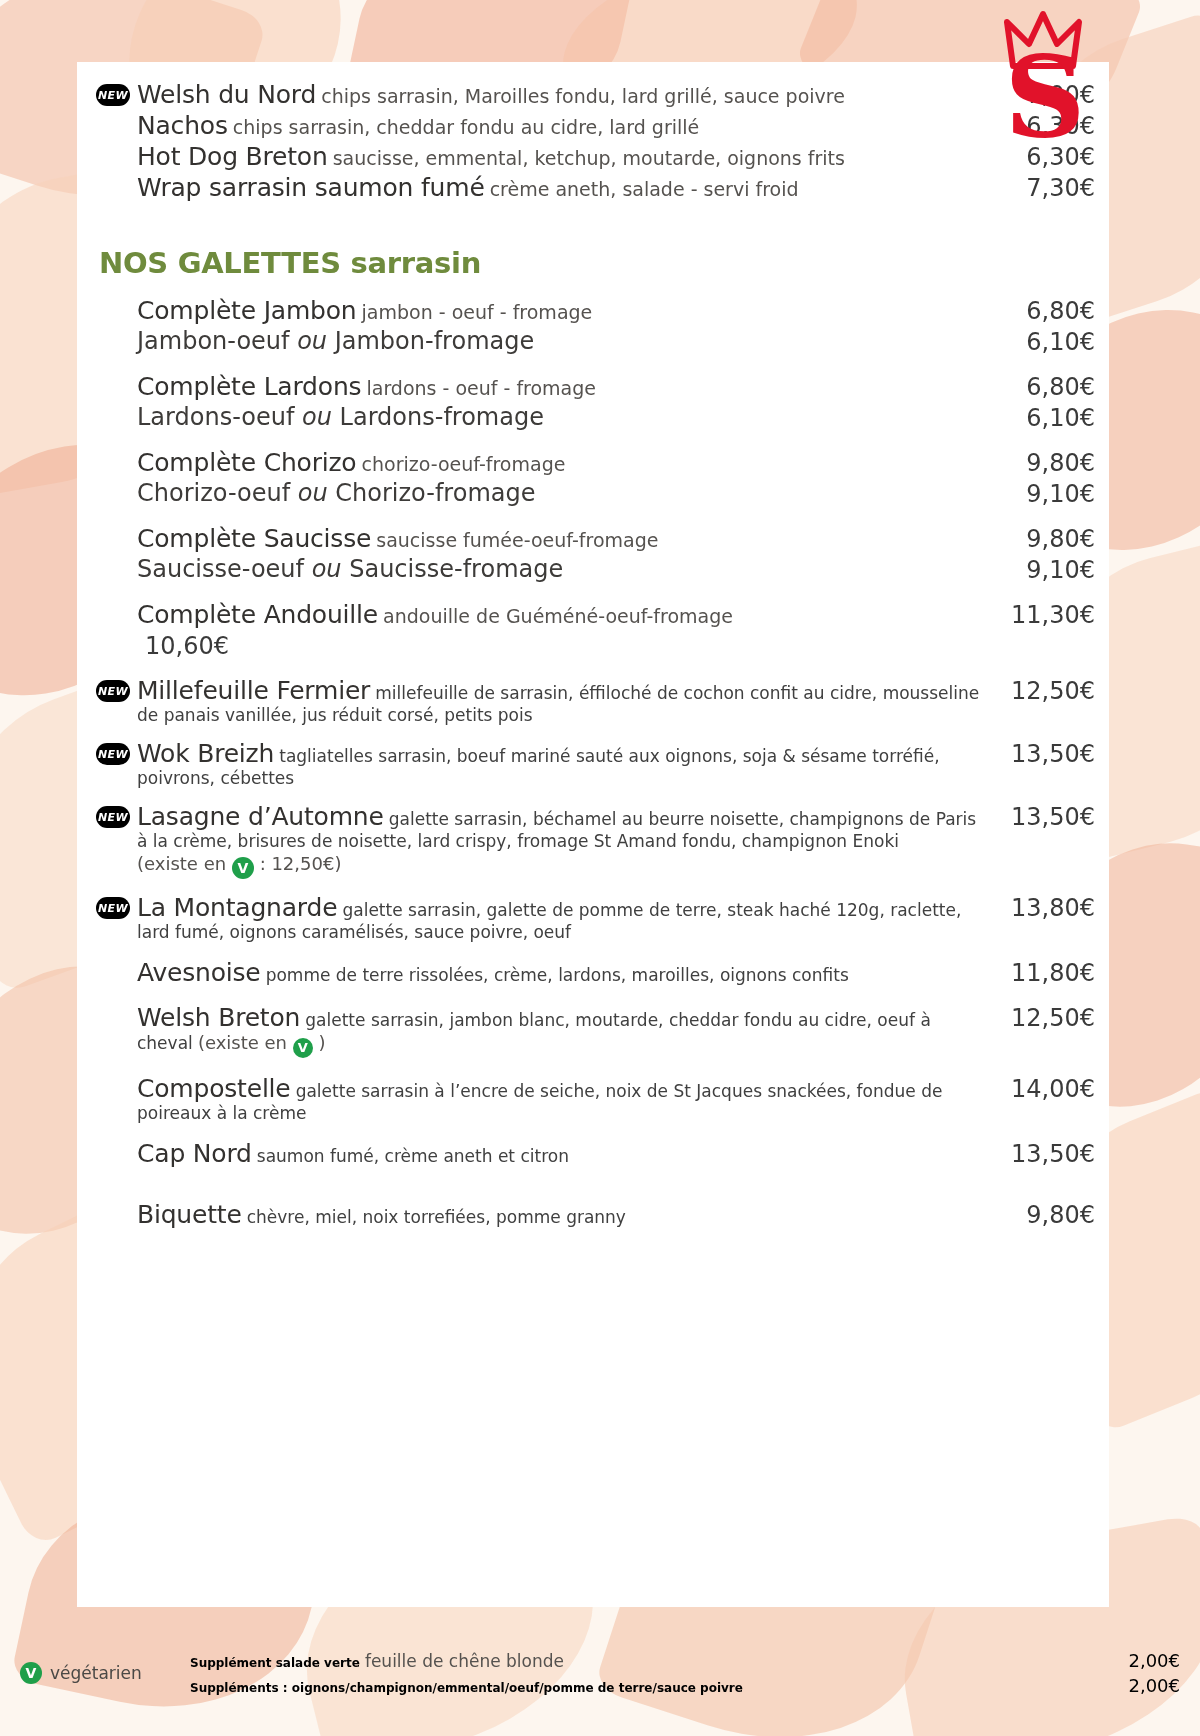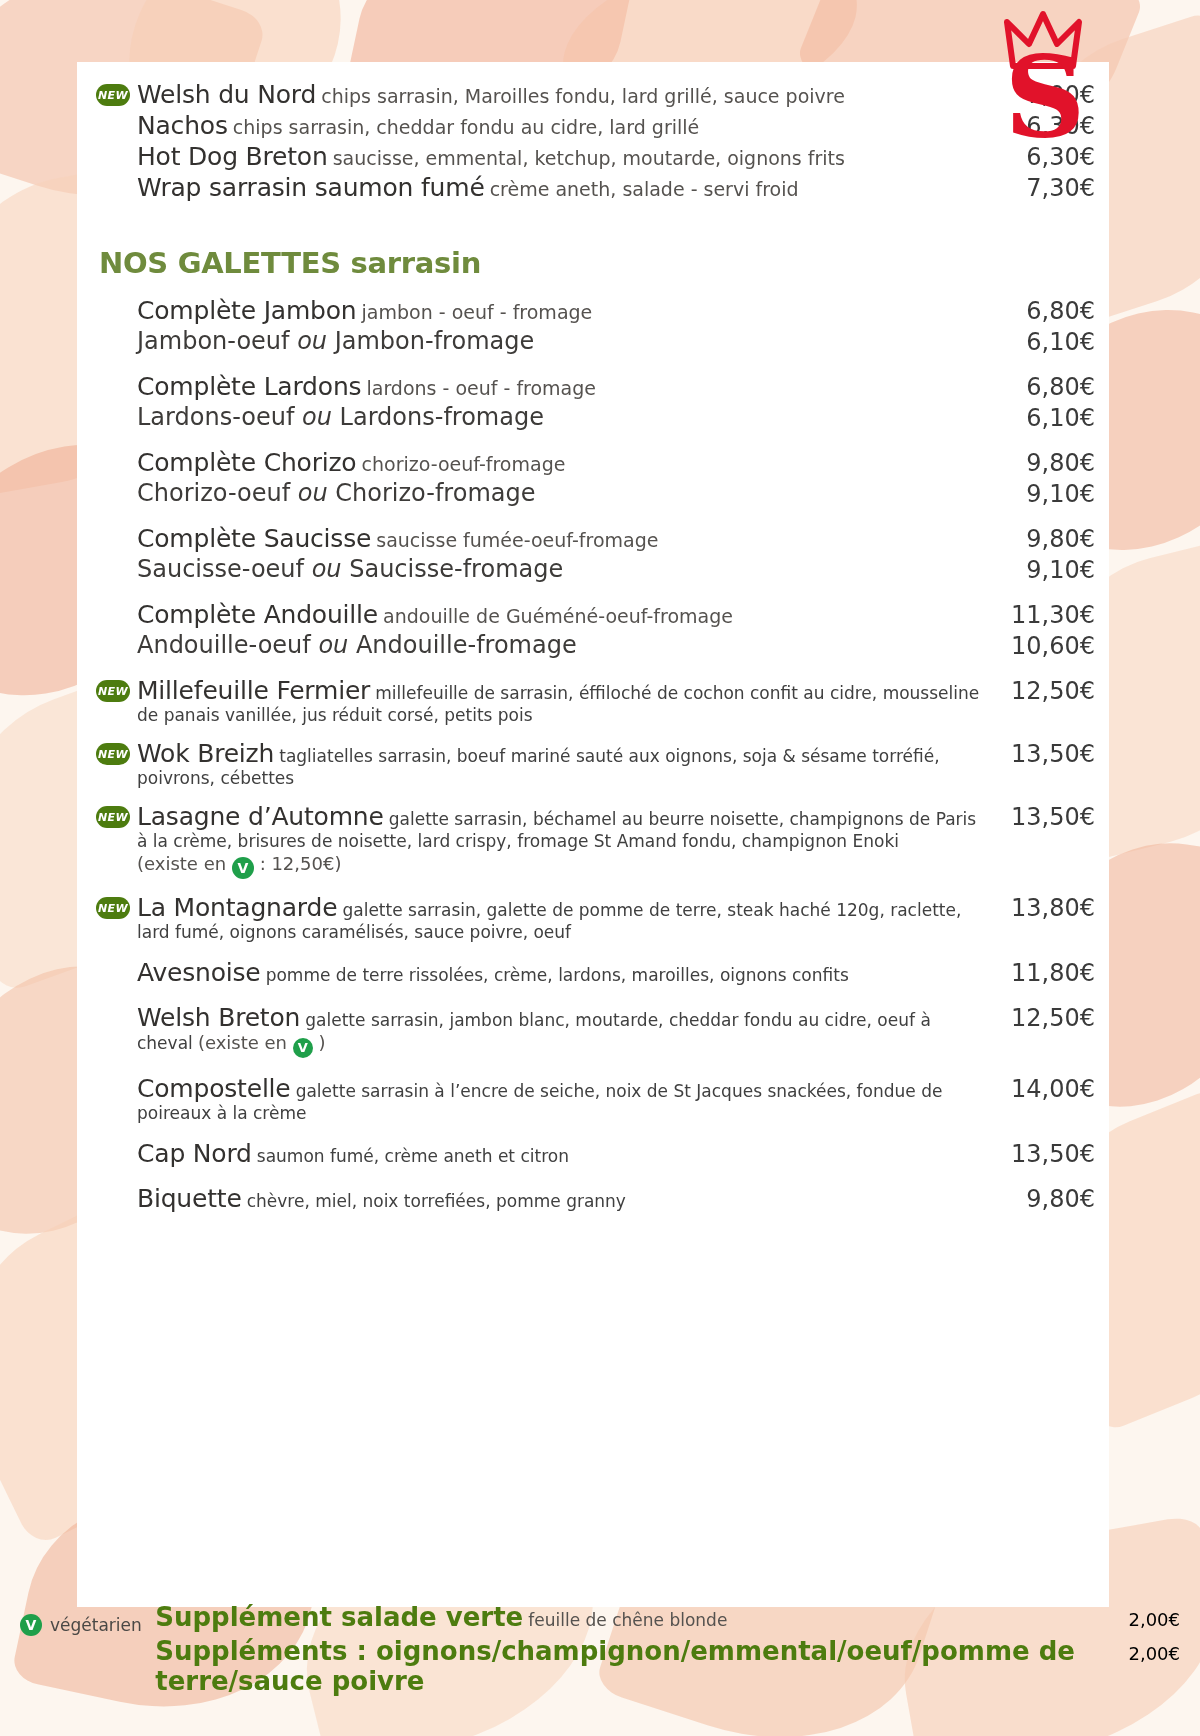--- a/index.html
+++ b/index.html
@@ -95,21 +95,21 @@
     color:#3d3b39;
   }
   .it { font-style:italic; }
 
   .newbadge {
     position:absolute;
     left:-41px;
     top:4px;
     width:34px; height:22px;
     border-radius:11px;
-    background:#4d7c0f;
+    background:#000000;
     color:#fff;
     font-size:11px;
     font-weight:bold;
     font-style:italic;
     display:flex; align-items:center; justify-content:center;
     letter-spacing:.3px;
     box-shadow:0 0 0 2px #fff;
   }
   .group { margin-bottom:16px; }
 
@@ -141,21 +141,21 @@
   #veg-legend {
     width:170px;
     display:flex; align-items:center; gap:8px;
     font-size:17px; color:#4a4845;
     padding-top:12px;
   }
   #supps { flex:1 1 auto; }
   .supp-row { display:flex; align-items:baseline; margin-bottom:4px; }
   .supp-row .l { flex:1 1 auto; }
   .supp-row .p { flex:0 0 90px; text-align:right; font-size:18px; }
-  .supp-b { font-weight:bold; font-size:26px; color:#4d7c0f; }
+  .supp-b { font-weight:bold; font-size:12px; color:#000000; }
   .supp-n { font-size:17px; color:#55524f; }
 </style>
 </head>
 <body>
 
 <div id="bg">
   <div class="leaf" style="left:-40px;top:-30px;width:280px;height:230px;background:#f3b9a0;transform:rotate(18deg);"></div>
   <div class="leaf" style="left:120px;top:-60px;width:230px;height:200px;background:#f7cdb4;transform:rotate(-25deg);"></div>
   <div class="leaf" style="left:360px;top:-50px;width:260px;height:160px;background:#f0a98e;transform:rotate(12deg);"></div>
   <div class="leaf" style="left:560px;top:-40px;width:300px;height:150px;background:#f6c3a7;transform:rotate(-8deg);"></div>
@@ -305,25 +305,20 @@
 
     <div class="group">
       <div class="row">
         <div class="txt">
           <span class="name">Complète Andouille</span>
           <span class="desc">andouille de Guéméné-oeuf-fromage</span>
         </div>
         <div class="price">11,30€</div>
       </div>
       <div class="row">
-        <div class="txt sub">
-          <span>Andouille-oeuf</span>
-          <span class="it">ou</span>
-          <span>Andouille-fromage</span>
-        </div>
         <div class="price">10,60€</div>
       </div>
     </div>
 
     <div class="row" style="margin-top:8px;margin-bottom:14px;">
       <div class="newbadge">NEW</div>
       <div class="txt">
         <span class="name">Millefeuille Fermier</span>
         <span class="desc-lg">millefeuille de sarrasin, éffiloché de cochon confit au cidre, mousseline de panais vanillée, jus réduit corsé, petits pois</span>
       </div>
@@ -384,21 +379,21 @@
     </div>
 
     <div class="row" style="margin-bottom:16px;">
       <div class="txt">
         <span class="name">Compostelle</span>
         <span class="desc-lg">galette sarrasin à l’encre de seiche, noix de St Jacques snackées, fondue de poireaux à la crème</span>
       </div>
       <div class="price">14,00€</div>
     </div>
 
-    <div class="row" style="margin-bottom:16px;justify-content:flex-end;">
+    <div class="row" style="margin-bottom:32px;justify-content:flex-end;">
       <div class="txt">
         <span class="name">Cap Nord</span>
         <span class="desc-lg">saumon fumé, crème aneth et citron</span>
       </div>
       <div class="price">13,50€</div>
     </div>
 
     <div class="row">
       <div class="txt">
         <span class="name">Biquette</span>

